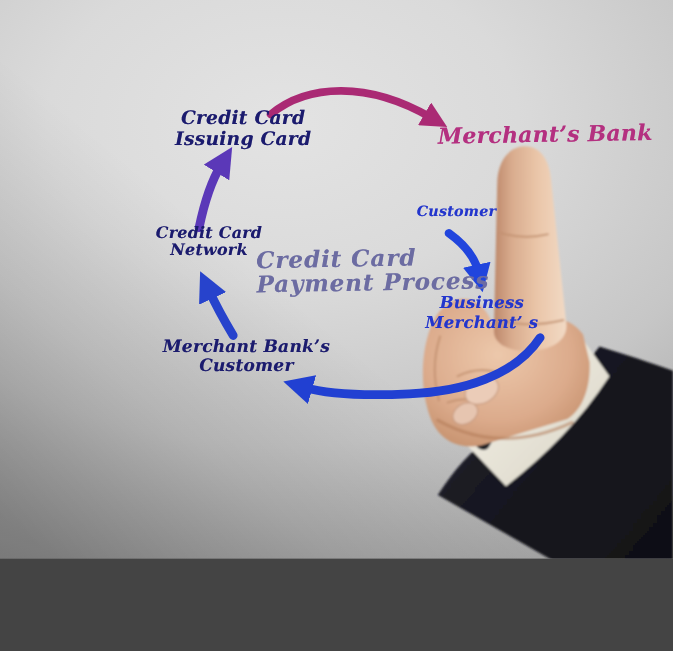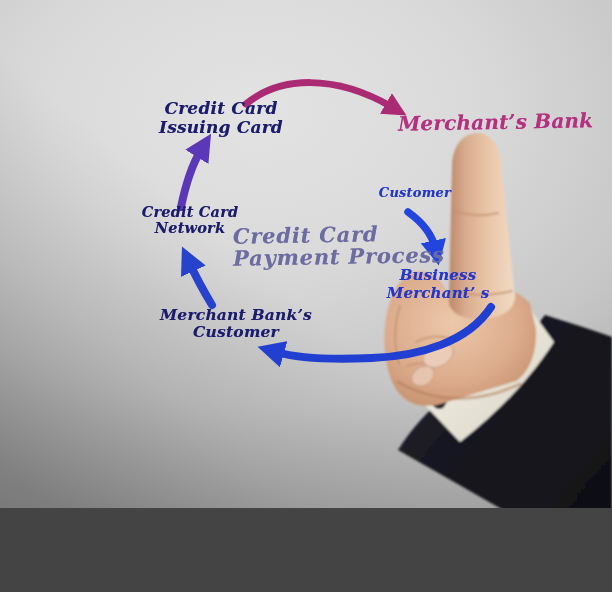--- a/index.html
+++ b/index.html
@@ -24,21 +24,21 @@
   .magenta{color:#b43080;text-shadow:0 0 0.5px rgba(180,48,128,.5);}
   .blue{color:#2336cd;text-shadow:0 0 0.5px rgba(35,54,205,.5);}
   .slate{color:#6c6ca2;text-shadow:0 0 0.6px rgba(108,108,162,.45);}
 
   .lbl-issuing{left:221px;top:99px;font-size:17px;line-height:19px;}
   .lbl-merchants-bank{left:398px;top:111px;font-size:20px;line-height:22px;transform:rotate(-1deg);}
   .lbl-customer{left:415px;top:183px;font-size:13px;line-height:19px;}
   .lbl-business{left:438px;top:266px;font-size:15px;line-height:18px;}
   .lbl-title{left:233px;top:224px;font-size:21px;line-height:22px;letter-spacing:0.8px;transform:rotate(-1deg);}
   .lbl-network{left:190px;top:204px;font-size:14.5px;line-height:16px;}
-  .lbl-processor{left:236px;top:306px;font-size:15.5px;line-height:17px;}
+  .lbl-processor{left:224px;top:306px;font-size:15.5px;line-height:17px;}
 </style>
 </head>
 <body>
 
 <div class="stage">
 
   <svg class="layer" width="612" height="592" viewBox="0 0 612 592">
     <defs>
       <linearGradient id="skinF" x1="0" y1="0" x2="1" y2="0">
         <stop offset="0" stop-color="#bd886b"></stop>

